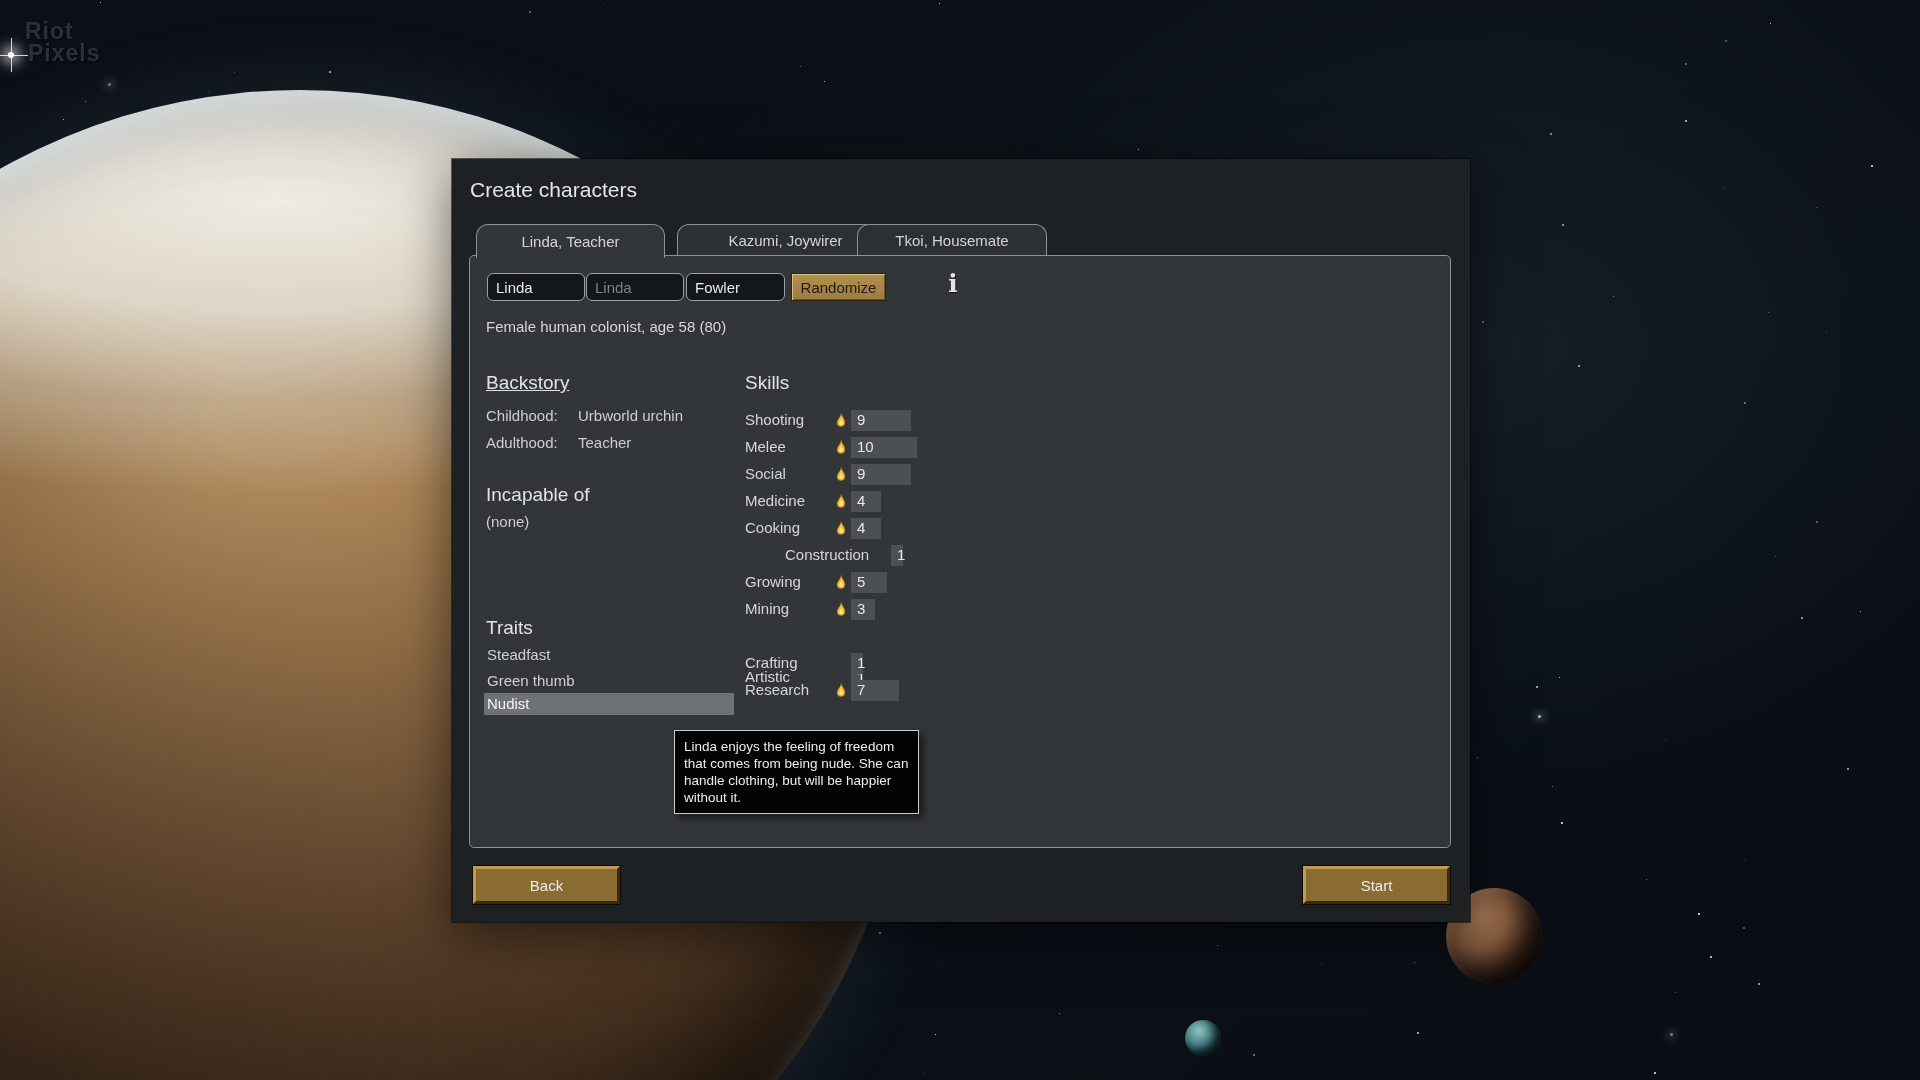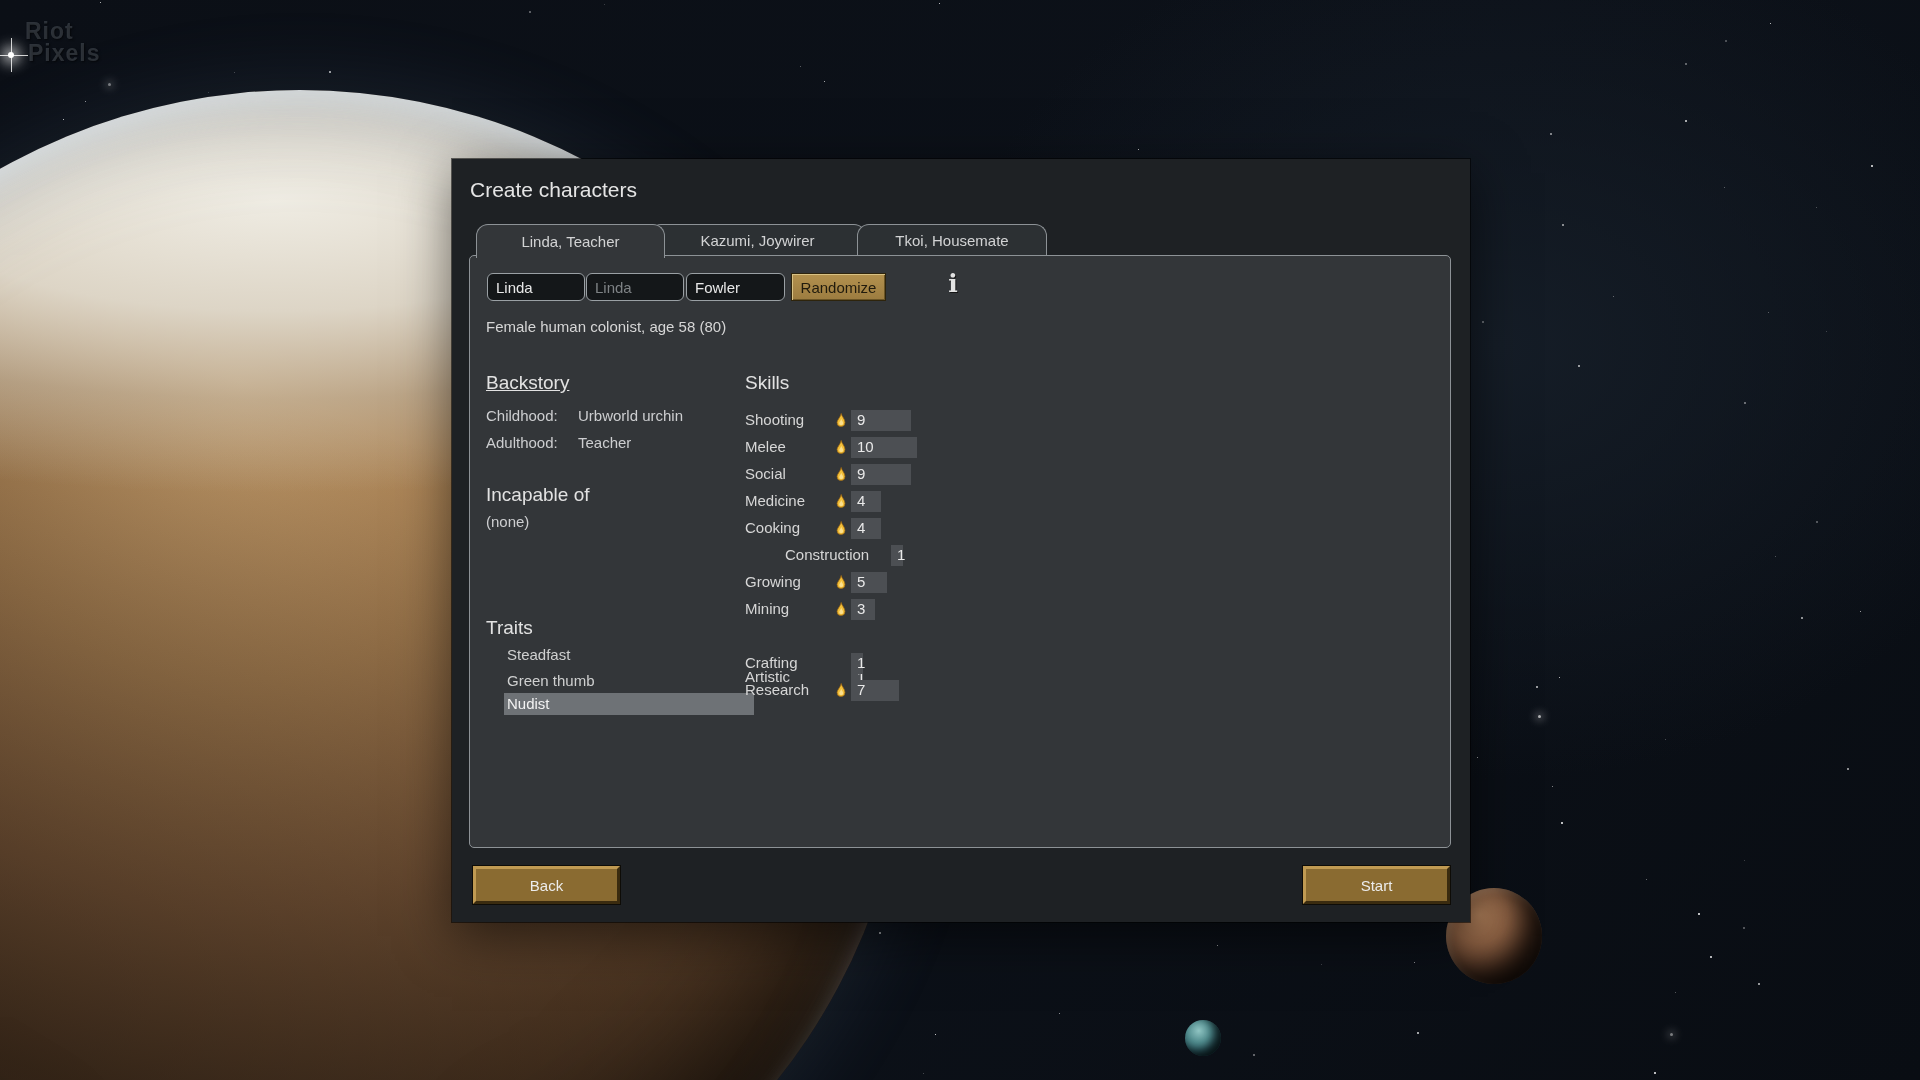--- a/index.html
+++ b/index.html
@@ -70,21 +70,21 @@
   #info-icon { position:absolute; left:474px; top:13px; width:18px; height:30px;
     font-family:"DejaVu Serif", serif; font-weight:bold; font-size:25px; color:#e3e3e3;
     text-shadow:1px 1px 0 #151515; cursor:pointer; text-align:center; }
 
   #pawn-desc { position:absolute; left:16px; top:62px; font-size:15px; color:#d6d6d6; }
 
   .heading { position:absolute; font-size:19px; color:#e2e2e2; }
   .rowtext { position:absolute; font-size:15px; color:#cdced0; }
 
   .trait-row { position:absolute; left:14px; width:250px; height:22px; font-size:15px; color:#cfd0d0;
-    line-height:22px; padding-left:3px; cursor:default;margin-left:20px; }
+    line-height:22px; padding-left:3px; cursor:default; }
   .trait-row.hl { background:#6e7276; color:#f2f2f2; }
 
   .skill-row { position:absolute; left:275px; width:430px; height:26px; }
   .skill-row .sk-label { position:absolute; left:0; top:0; line-height:26px; font-size:15px; color:#d6d6d6; }
   .skill-row .sk-flame { position:absolute; left:90px; top:6px; width:12px; height:15px; }
   .skill-row .sk-bar { position:absolute; left:106px; top:3px; height:21px; background:#4c4f53; }
   .skill-row .sk-num { position:absolute; left:112px; top:0; line-height:26px; font-size:15px; color:#e9e9e9; }
 
   #tooltip { position:absolute; left:204px; top:474px; width:245px; background:#030303;
     border:1px solid #cbcbcb; padding:7px 9px; font-size:13.5px; line-height:17px; color:#ededed;
@@ -259,21 +259,21 @@
 <div id="watermark">
   <div class="wm1">Riot</div>
   <div class="wm2">Pixels</div>
 </div>
 
 <div id="dialog">
   <div id="dialog-title">Create characters</div>
 
   <div id="tabbar">
       <div class="tab active" style="left: 24px; width: 189px;">Linda, Teacher</div>
-      <div class="tab" style="left: 197px; width: 217px; text-align: right;">Kazumi, Joywirer</div>
+      <div class="tab" style="left: 225px; width: 217px; text-align: right;">Kazumi, Joywirer</div>
       <div class="tab" style="left: 405px; width: 190px;">Tkoi, Housemate</div>
     </div>
 
   <div id="panel">
     <input class="namefield" style="left: 17px; width: 98px;" value="Linda">
     <input class="namefield muted" style="left: 116px; width: 98px;" value="Linda">
     <input class="namefield" style="left: 216px; width: 99px;" value="Fowler">
     <button id="randomize-btn">Randomize</button>
     <div id="info-icon">i</div>
 
@@ -379,17 +379,18 @@
           <span class="sk-label">Research</span>
           <span class="sk-flame"><svg viewBox="0 0 12 16" width="12" height="15">
               <path d="M6.2 0.5 C6.8 4.2 10.2 6 10.2 10.2 A4.2 4.2 0 0 1 1.8 10.2 C1.8 7.4 5.4 4.8 6.2 0.5 Z" fill="#f2bf3a" stroke="#a06a12" stroke-width="0.8"></path>
               <path d="M6.3 6 C6.6 8 8.3 8.8 8.3 10.8 A2.1 2.1 0 0 1 4.1 10.8 C4.1 9.2 5.9 8 6.3 6 Z" fill="#fbe08e"></path>
             </svg></span>
           <div class="sk-bar" style="width: 48px;"></div>
           <span class="sk-num">7</span>
         </div>
       </div>
 
+    <div id="tooltip">Linda enjoys the feeling of freedom that comes from being nude. She can handle clothing, but will be happier without it.</div>
   </div>
 
   <button id="back-btn" class="btn3d">Back</button>
   <button id="start-btn" class="btn3d">Start</button>
 </div>
 
 </body></html>

